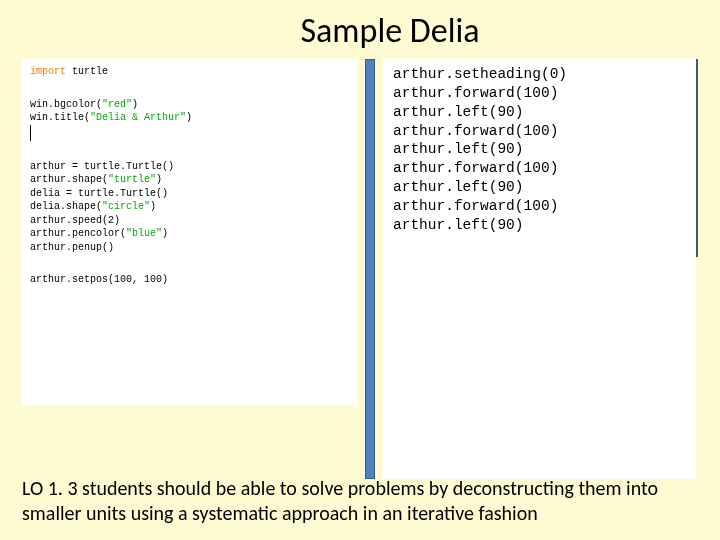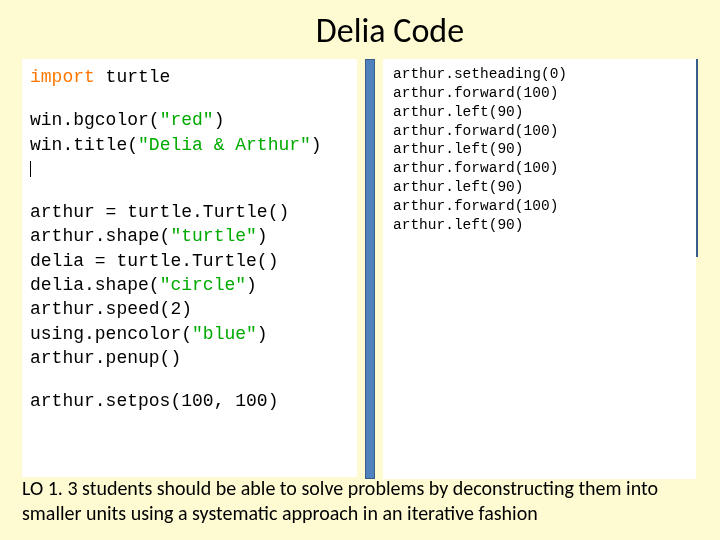--- a/index.html
+++ b/index.html
@@ -22,24 +22,24 @@
   }
   .code-area {
     display: flex;
     padding: 0 22px;
     gap: 8px;
     height: 420px;
   }
   .code-left {
     background: #ffffff;
     width: 335px;
-    height: 418px;
+    height: 346px;
     padding: 6px 8px;
     font-family: "Courier New", monospace;
-    font-size: 18px;
+    font-size: 10px;
     line-height: 1.35;
   }
   .code-right-wrap {
     flex: 1;
     display: flex;
     flex-direction: row;
   }
   .divider {
     width: 10px;
     background: #4f81bd;
@@ -77,36 +77,36 @@
     font-size: 20px;
     line-height: 1.25;
     color: #000;
   }
   .code-line { white-space: pre; }
   .blank { height: 19px; }
 </style>
 </head>
 <body>
 
-<div class="title">Delia Code</div>
+<div class="title">Sample Delia</div>
 
 <div class="code-area">
   <div class="code-left">
     <div class="code-line"><span class="kw">import</span><span> turtle</span></div>
     <div class="blank"></div>
     <div class="code-line"><span>win.bgcolor(</span><span class="str">"red"</span><span>)</span></div>
     <div class="code-line"><span>win.title(</span><span class="str">"Delia &amp; Arthur"</span><span>)</span></div>
     <div class="code-line"><span class="cursor"></span></div>
     <div class="blank"></div>
     <div class="code-line">arthur = turtle.Turtle()</div>
     <div class="code-line"><span>arthur.shape(</span><span class="str">"turtle"</span><span>)</span></div>
     <div class="code-line">delia = turtle.Turtle()</div>
     <div class="code-line"><span>delia.shape(</span><span class="str">"circle"</span><span>)</span></div>
     <div class="code-line">arthur.speed(2)</div>
-    <div class="code-line"><span>using.pencolor(</span><span class="str">"blue"</span><span>)</span></div>
+    <div class="code-line"><span>arthur.pencolor(</span><span class="str">"blue"</span><span>)</span></div>
     <div class="code-line">arthur.penup()</div>
     <div class="blank"></div>
     <div class="code-line">arthur.setpos(100, 100)</div>
   </div>
 
   <div class="divider"></div>
 
   <div class="code-right-wrap">
     <div class="code-right">
       <div class="code-line">arthur.setheading(0)</div>

